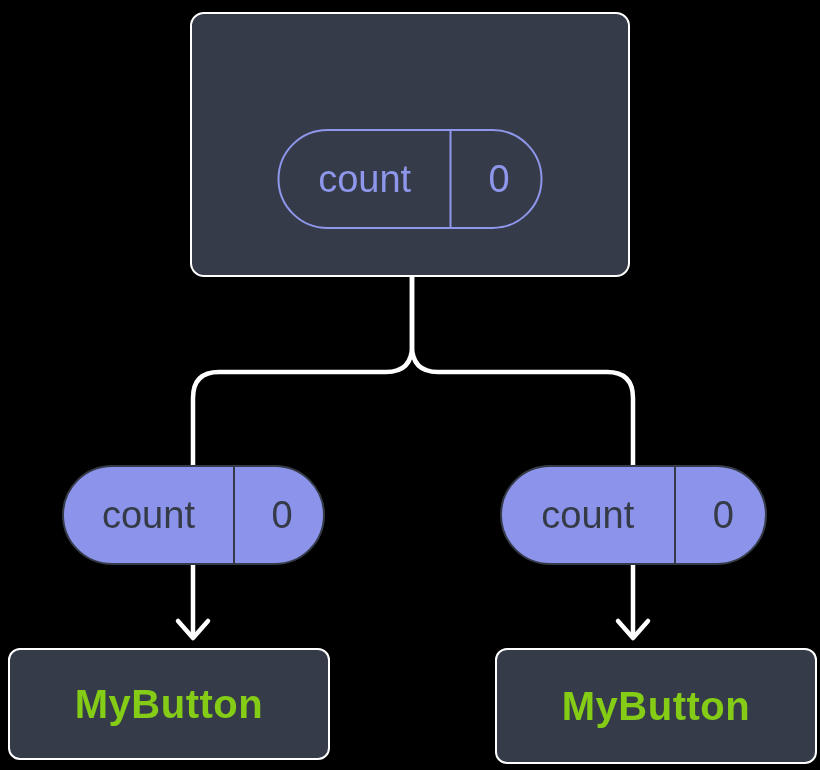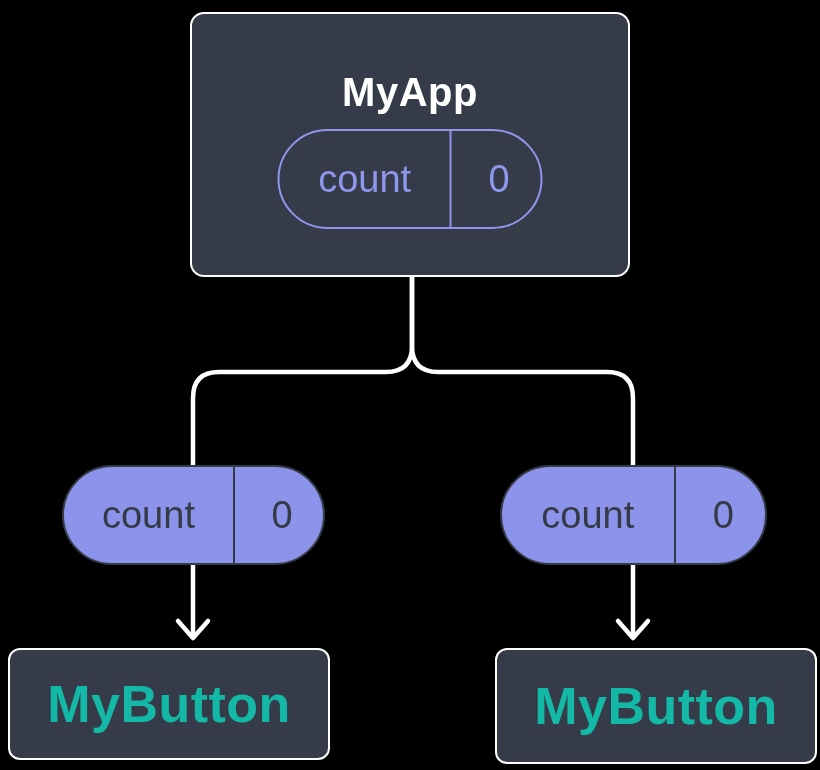--- a/index.html
+++ b/index.html
@@ -59,22 +59,22 @@
   }
   .child-node {
     border-radius: 12px;
     display: flex;
     align-items: center;
     justify-content: center;
   }
   .child-node.left  { left: 8px;   top: 648px; width: 322px; height: 112px; }
   .child-node.right { left: 495px; top: 648px; width: 322px; height: 116px; }
   .child-title {
-    color: #14b8a6;
-    font-size: 52px;
+    color: #84cc16;
+    font-size: 40px;
     font-weight: 600;
     letter-spacing: 0.5px;
   }
 
   .pill {
     display: flex;
     align-items: stretch;
     border-radius: 60px;
     overflow: hidden;
     height: 100px;
@@ -122,21 +122,20 @@
 <div class="canvas">
 
   <svg class="connector" width="820" height="770" viewBox="0 0 820 770" aria-hidden="true">
     <path d="M412 277 V346 Q412 372 386 372 H219 Q193 372 193 398 V637"></path>
     <path d="M412 277 V346 Q412 372 438 372 H607 Q633 372 633 398 V637"></path>
     <path d="M178 621 L193 638 L208 621"></path>
     <path d="M618 621 L633 638 L648 621"></path>
   </svg>
 
   <div class="component-node root-node">
-    <div class="root-title">MyApp</div>
     <div class="pill state-pill">
       <div class="pill-label-section">
         <span>count</span>
       </div>
       <div class="pill-value-section">
         <span>0</span>
       </div>
     </div>
   </div>
 

